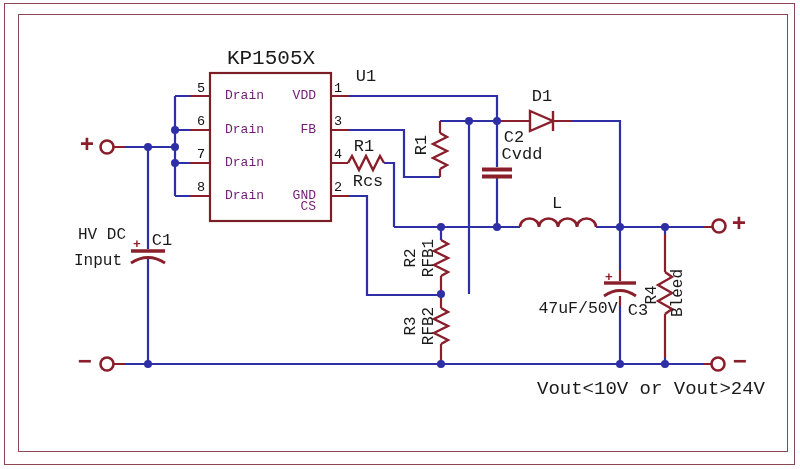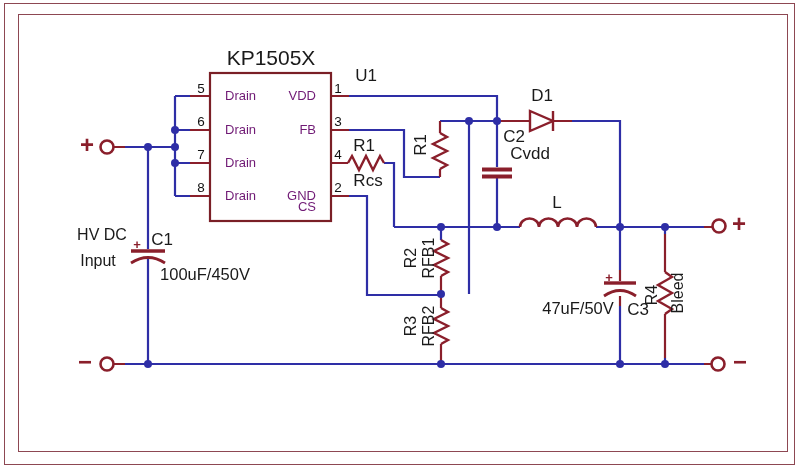--- a/index.html
+++ b/index.html
@@ -1,18 +1,18 @@
 <!DOCTYPE html>
 <html><head>
 <meta charset="utf-8">
 <style>
   html,body{margin:0;padding:0;background:#fff;}
   #stage{
     position:relative;width:800px;height:469px;background:#ffffff;
-    font-family:Liberation Sans, sans-serif;overflow:hidden;
+    font-family:Liberation Mono, monospace;overflow:hidden;
   }
   .frame{position:absolute;pointer-events:none;}
   #frame-outer{left:4px;top:3px;right:5px;bottom:4px;border:1.6px solid #8d4752;}
   #frame-inner{left:18px;top:14px;right:12px;bottom:17px;border:1.6px solid #8d4752;}
   svg{position:absolute;left:0;top:0;}
   .lbl{position:absolute;color:#1a1a1a;white-space:nowrap;transform:translate(-50%,-50%);}
   .lbl.rot{transform:translate(-50%,-50%) rotate(-90deg);}
   .lbl.comp{font-size:17px;}
   .lbl.val{font-size:16.5px;}
   .lbl.small{font-size:16px;}
@@ -140,40 +140,40 @@
   <span class="ic-lbl r" style="left:316px;top:162px;margin-top:44px;">CS</span>
   <span class="ic-lbl r" style="left:316px;top:195px;">GND</span>
 
   <span class="sign big" style="left:87px;top:145px;">+</span>
   <span class="sign big" style="left:85px;top:362px;">−</span>
   <span class="lbl" id="hv1" style="left:102px;top:235px;">HV DC</span>
   <span class="lbl" id="hv2" style="left:98px;top:261px;">Input</span>
 
   <span class="sign cap" style="left:137px;top:244px;">+</span>
   <span class="lbl comp" style="left:162px;top:240px;">C1</span>
-  <span class="lbl val" style="left:205px;top:274px;">100uF/450V</span>
 
   <span class="lbl comp" style="left:364px;top:146px;">R1</span>
   <span class="lbl comp" style="left:368px;top:181px;">Rcs</span>
 
   <span class="lbl comp rot" style="left:421px;top:145px;">R1</span>
 
   <span class="lbl comp" style="left:514px;top:137px;">C2</span>
-  <span class="lbl comp" style="left:522px;top:154px;margin-left:8px;">Cvdd</span>
+  <span class="lbl comp" style="left:522px;top:154px;">Cvdd</span>
 
   <span class="lbl comp" style="left:542px;top:96px;">D1</span>
   <span class="lbl comp" style="left:557px;top:203px;">L</span>
 
   <span class="lbl small rot" style="left:411px;top:258px;">R2</span>
   <span class="lbl small rot" style="left:429px;top:258px;">RFB1</span>
   <span class="lbl small rot" style="left:411px;top:326px;">R3</span>
   <span class="lbl small rot" style="left:429px;top:326px;">RFB2</span>
 
   <span class="sign cap" style="left:609px;top:277px;">+</span>
   <span class="lbl comp" style="left:638px;top:273px;margin-top:37px;">C3</span>
   <span class="lbl val" style="left:578px;top:308px;">47uF/50V</span>
 
   <span class="lbl small rot" style="left:652px;top:295px;">R4</span>
   <span class="lbl small rot" style="left:678px;top:293px;">Bleed</span>
 
   <span class="sign big" style="left:739px;top:224px;">+</span>
   <span class="sign big" style="left:740px;top:362px;">−</span>
+  <span class="lbl" id="vout-note" style="left:651px;top:389px;">Vout&lt;10V or Vout&gt;24V</span>
 </div>
 
 </body></html>

